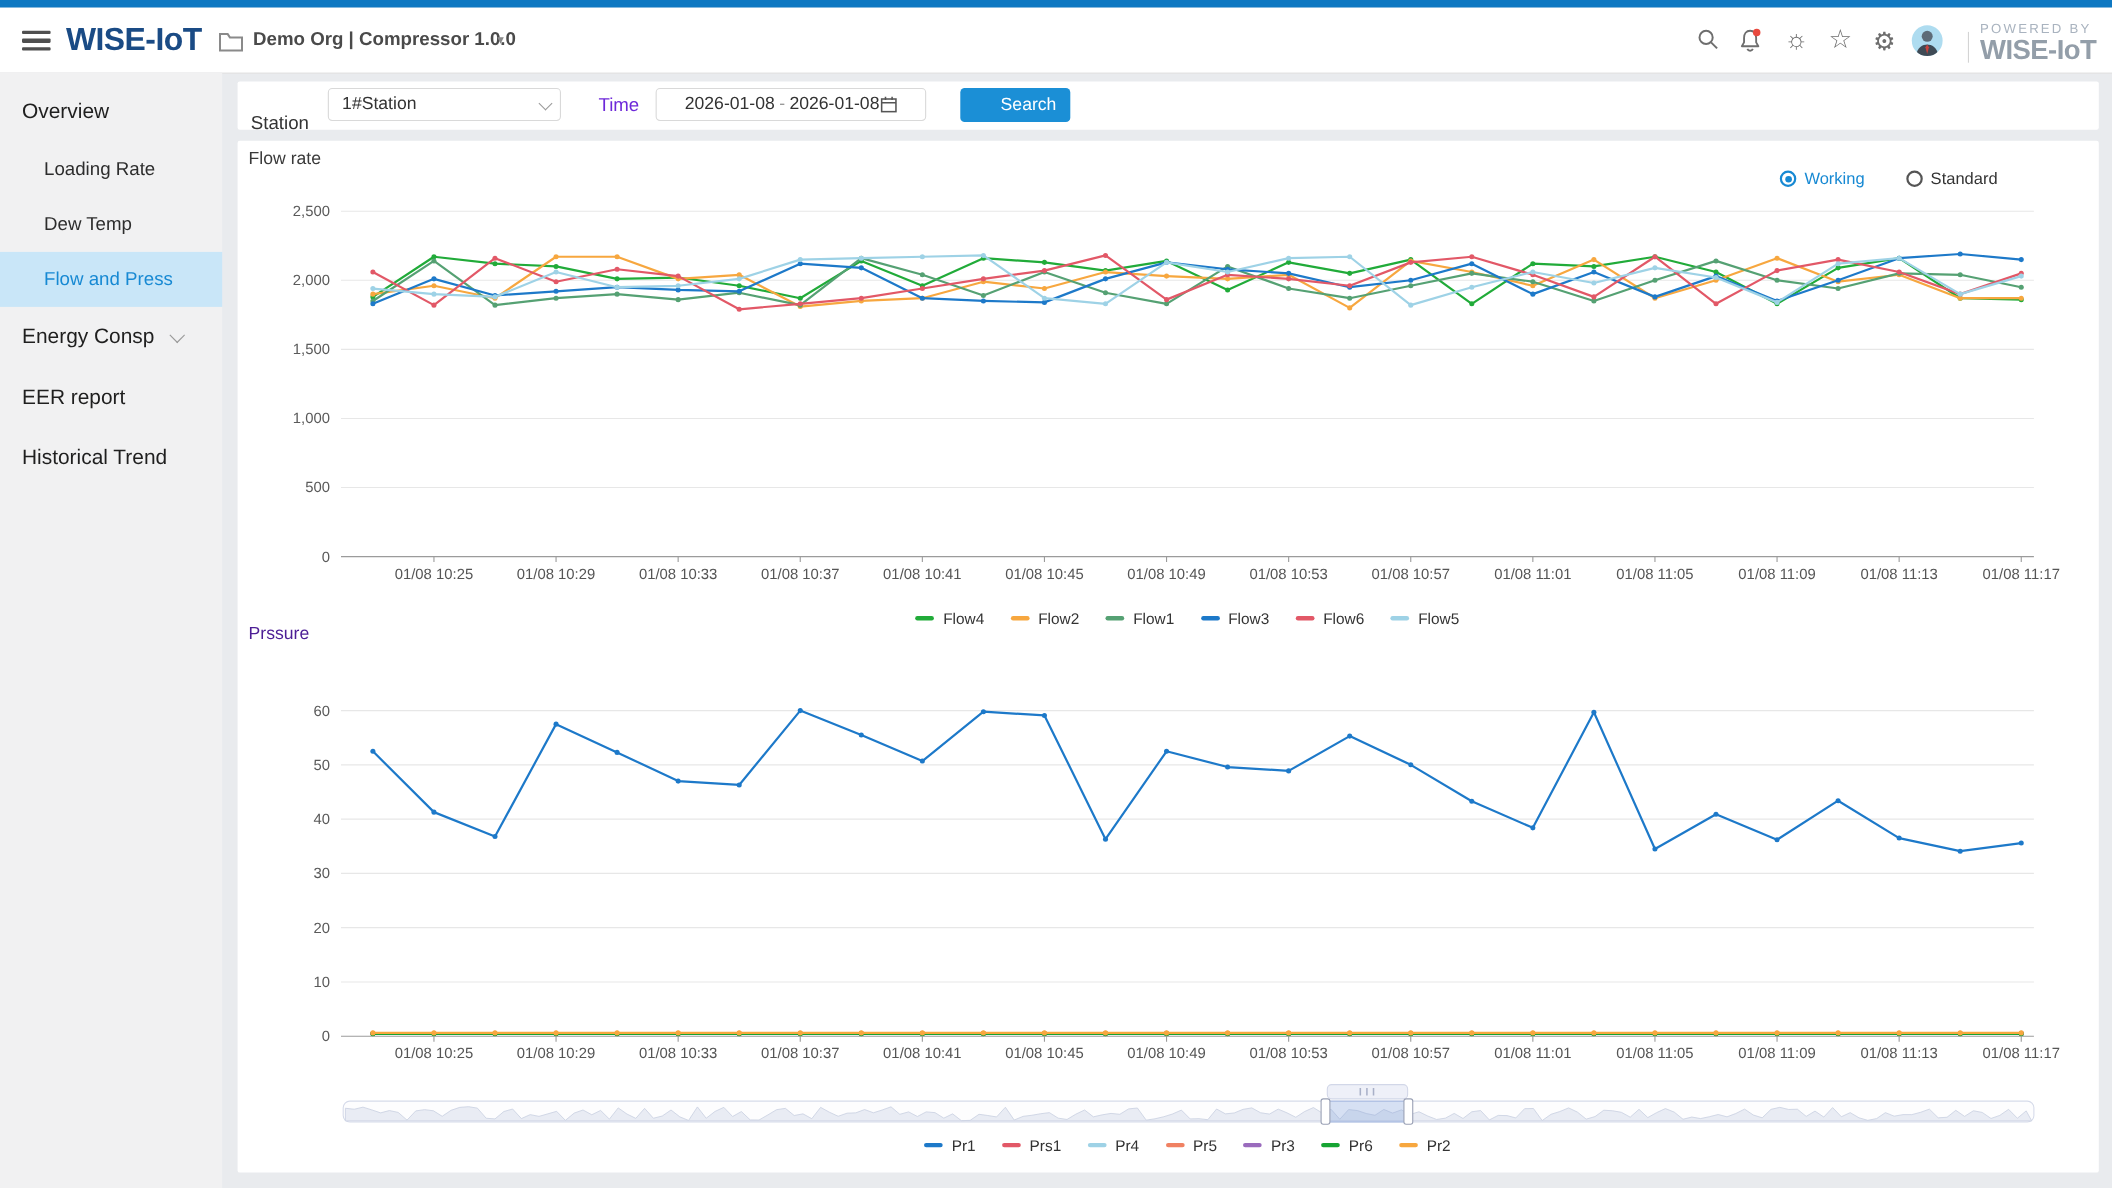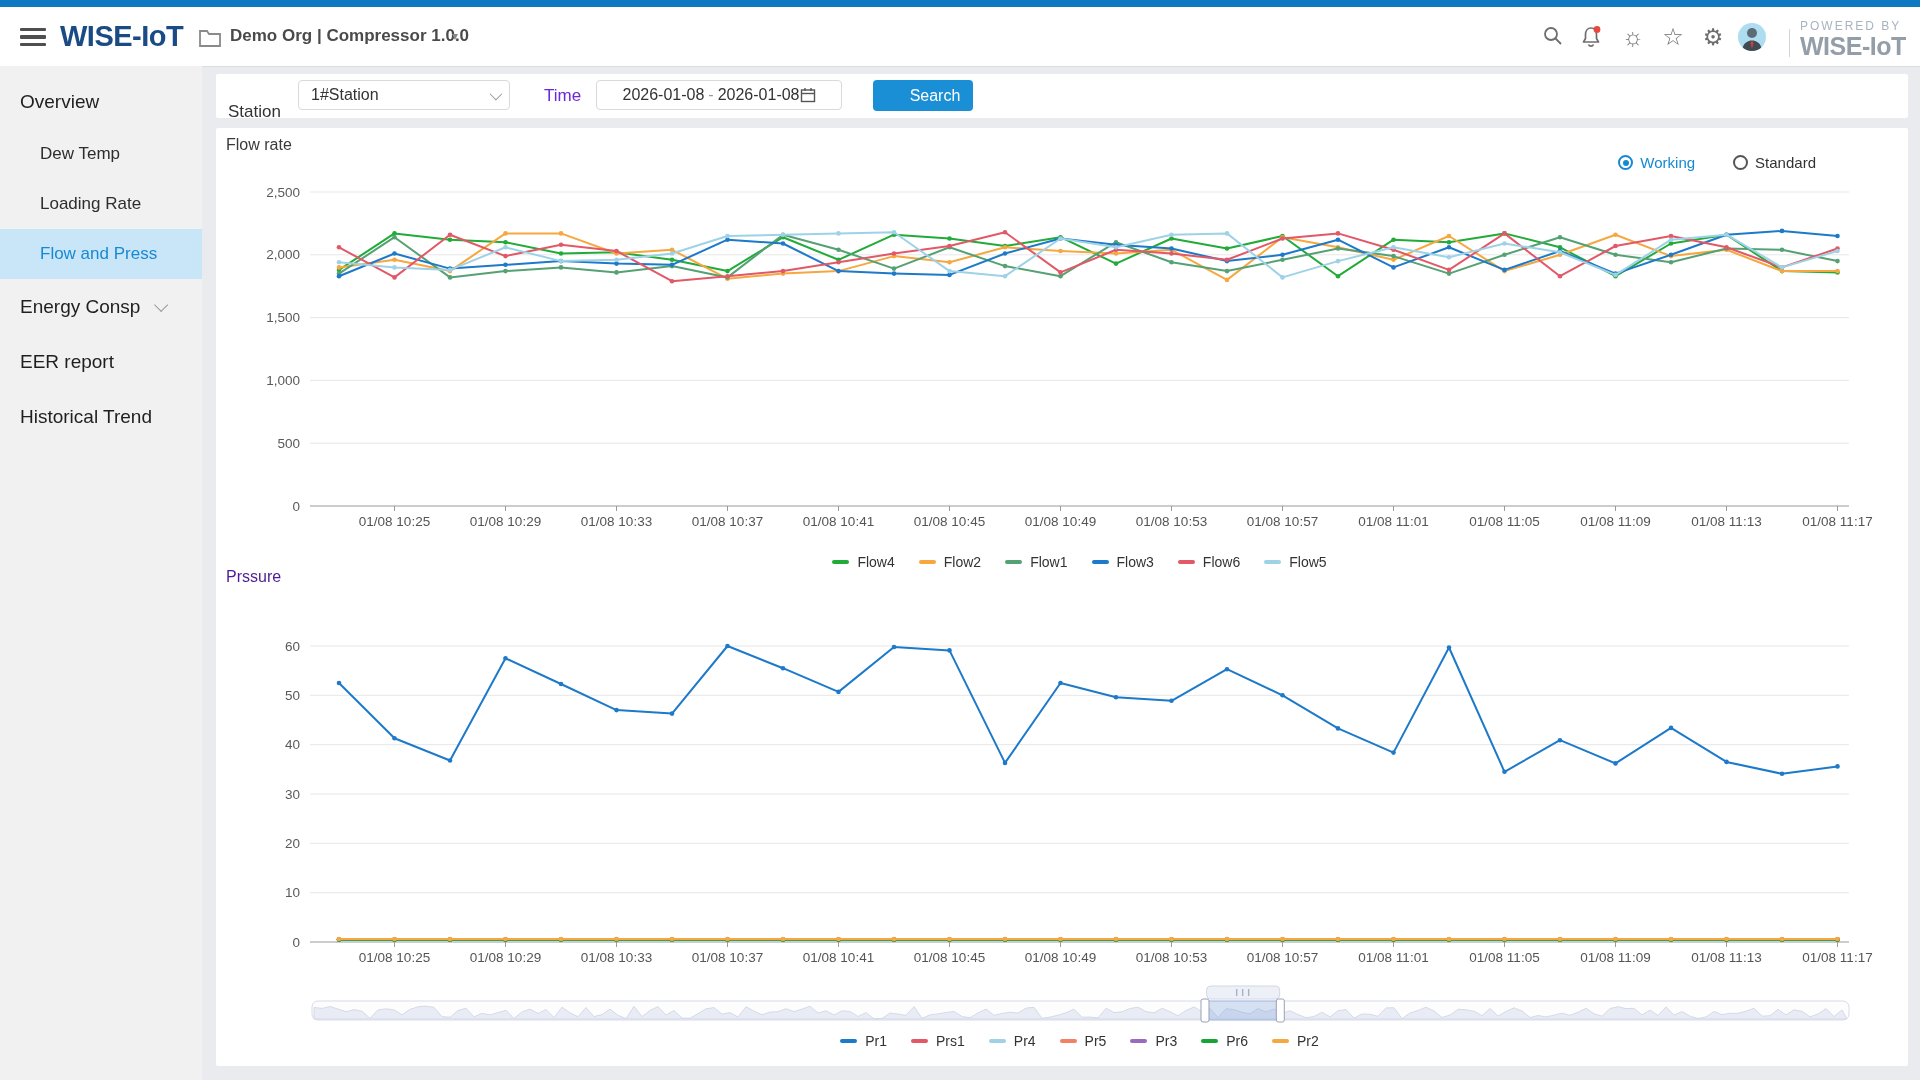--- a/index.html
+++ b/index.html
@@ -125,24 +125,24 @@
     <div class="l1">POWERED BY</div>
     <div class="l2">WISE-IoT</div>
   </div>
 </div>
 
 <div class="abs" id="sidebar">
     <div class="side-item clickable lv0">
       <span>Overview</span>
     </div>
     <div class="side-item clickable lv1">
+      <span>Loading Rate</span>
+    </div>
+    <div class="side-item clickable lv1">
       <span>Dew Temp</span>
-    </div>
-    <div class="side-item clickable lv1">
-      <span>Loading Rate</span>
     </div>
     <div class="side-item clickable lv1 active">
       <span>Flow and Press</span>
     </div>
     <div class="side-item clickable lv0">
       <span>Energy Consp</span>
       <span class="side-caret down"></span>
     </div>
     <div class="side-item clickable lv0">
       <span>EER report</span>

